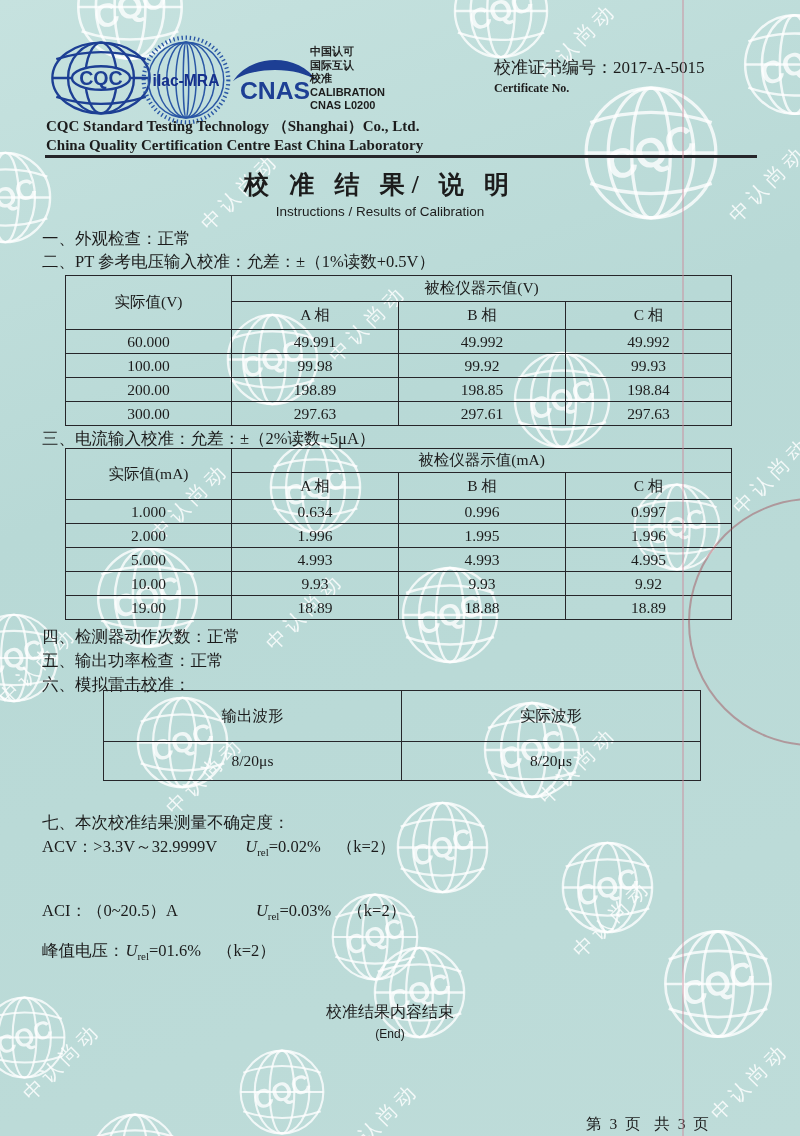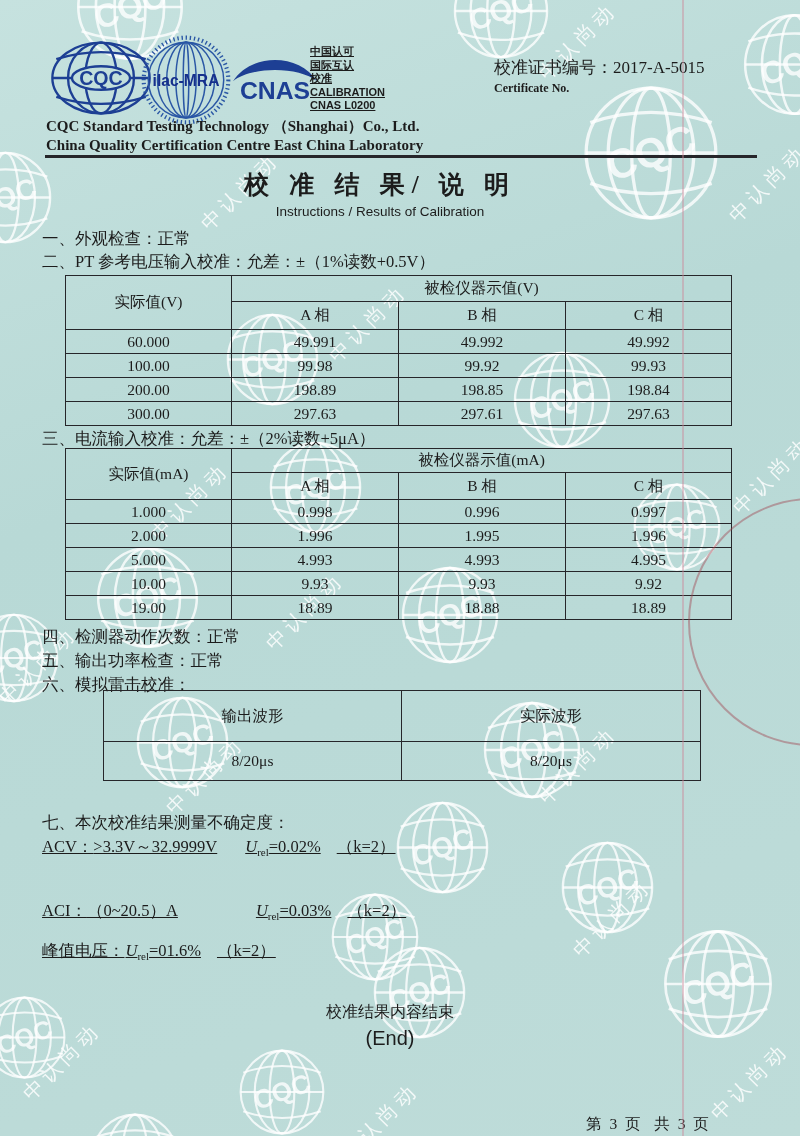--- a/index.html
+++ b/index.html
@@ -13,21 +13,21 @@
   .wm-text{
     position:absolute; z-index:0; color:rgba(255,255,255,0.82);
     font-size:20px; letter-spacing:5px; transform:rotate(-45deg); white-space:nowrap;
     font-family:"Liberation Serif","DejaVu Serif",serif; pointer-events:none;
   }
   .scanline{position:absolute; left:682px; top:0; width:2px; height:1136px; background:rgba(205,130,150,0.42); z-index:3;}
   .stamp{position:absolute; left:688px; top:498px; width:244px; height:244px; border-radius:50%;
          border:2.5px solid rgba(160,62,74,0.42); z-index:2;}
   
   .hdr-logo{position:absolute; z-index:1;}
-  .accr{position:absolute; left:310px; top:45px; z-index:1; font-size:11px; font-weight:bold; line-height:13.5px;text-decoration:underline;}
+  .accr{position:absolute; left:310px; top:45px; z-index:1; font-size:11px; font-weight:bold; line-height:13.5px;}
   .accr .en{font-family:"Liberation Sans","DejaVu Sans",sans-serif;}
   .certblk{position:absolute; left:494px; top:56px; z-index:1;}
   .certblk .zh{font-size:17px;text-align:right;}
   .certblk .en{font-size:12px; font-weight:bold; margin-top:2px;}
   .company{position:absolute; left:46px; top:117px; z-index:1; font-weight:bold; font-size:15px; line-height:19px;}
   .hrule{position:absolute; left:45px; top:155px; width:712px; height:2.5px; background:#26262a; z-index:1;}
   
   .title{position:absolute; left:0; top:168px; width:760px; text-align:center; z-index:1;
          font-size:25px; font-weight:bold; letter-spacing:7px;}
   .subtitle{position:absolute; left:0; top:204px; width:760px; text-align:center; z-index:1;
@@ -38,29 +38,29 @@
   table{border-collapse:collapse; table-layout:fixed; z-index:1; position:absolute; background:transparent;}
   td{border:1.4px solid #26262a; text-align:center; vertical-align:middle; font-size:15.5px; padding:0;}
   .t-main{left:65px; width:666px;}
   .t1{top:275px;}
   .t2{top:448px;}
   .t1 .h1 td{height:25px;} .t1 .h2 td{height:27px;} .t1 .dr td{height:23px;}
   .t2 .h1 td{height:23px;} .t2 .h2 td{height:26px;} .t2 .dr td{height:23px;}
   .t3{left:103px; top:690px; width:597px;}
   .t3 .h1 td{height:50px;} .t3 .dr td{height:38px;}
   
-  .uline{position:absolute; left:42px; z-index:1; font-size:16.5px; white-space:nowrap;text-decoration:underline;}
+  .uline{position:absolute; left:42px; z-index:1; font-size:16.5px; white-space:nowrap;}
   .uline .usym{font-style:italic;}
   .uline sub{font-size:11px;}
   .uline .rng{margin-right:28px;}
   .uline .k{margin-left:16px;}
   
   .endblk{position:absolute; left:0; top:1002px; width:780px; text-align:center; z-index:1;}
   .endblk .zh{font-size:16px;}
-  .endblk .en{font-size:20px; font-family:"Liberation Sans","DejaVu Sans",sans-serif; margin-top:4px;}
+  .endblk .en{font-size:12px; font-family:"Liberation Sans","DejaVu Sans",sans-serif; margin-top:4px;}
   .pageno{position:absolute; left:586px; top:1078px; z-index:1; white-space:pre;}
   .pageno .zh{font-size:15.5px; letter-spacing:2px;}
   .hidden-defs{position:absolute; width:0; height:0; overflow:hidden;}
 </style>
 </head>
 <body>
 
 <div class="page">
 
   <svg class="hidden-defs" aria-hidden="true">
@@ -279,21 +279,21 @@
       <td rowspan="2">实际值(mA)</td>
       <td colspan="3">被检仪器示值(mA)</td>
     </tr>
     <tr class="h2">
       <td>A 相</td>
       <td>B 相</td>
       <td>C 相</td>
     </tr>
     <tr class="dr">
       <td>1.000</td>
-      <td>0.998</td>
+      <td>0.634</td>
       <td>0.996</td>
       <td>0.997</td>
     </tr>
     <tr class="dr">
       <td>2.000</td>
       <td>1.996</td>
       <td>1.995</td>
       <td>1.996</td>
     </tr>
     <tr class="dr">

